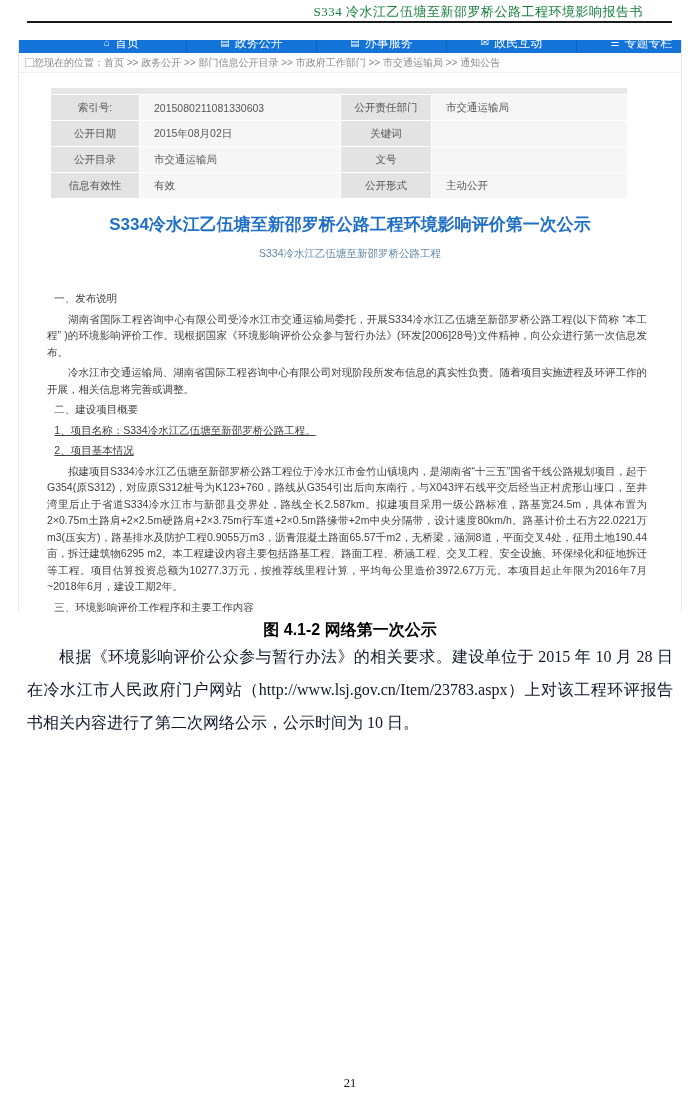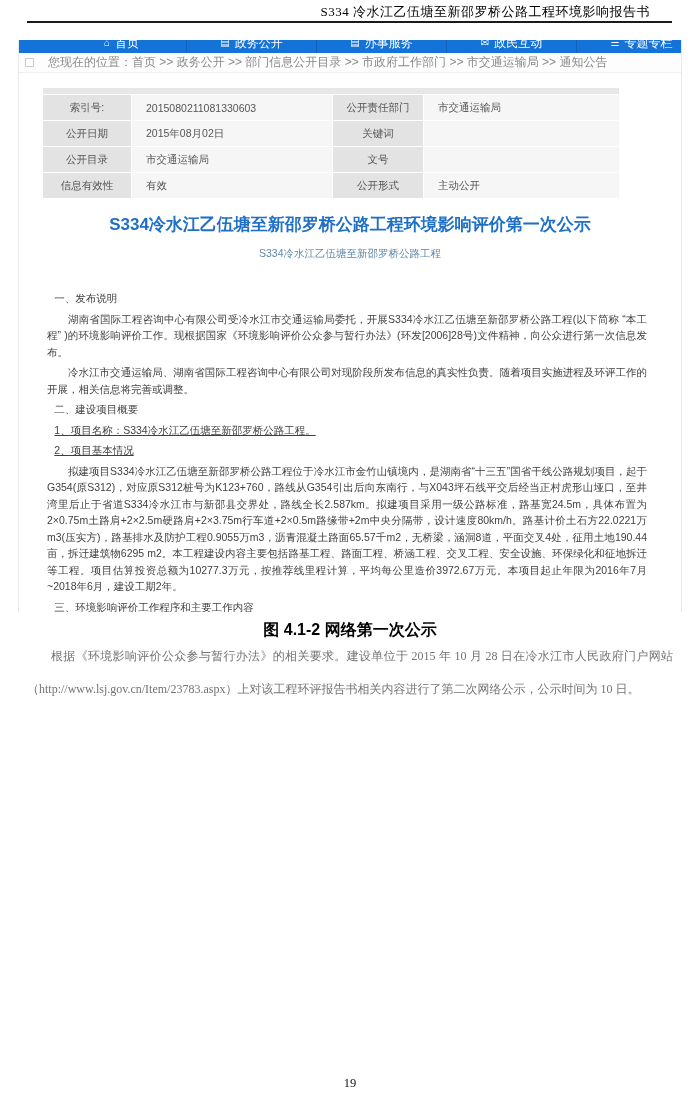--- a/index.html
+++ b/index.html
@@ -1,39 +1,39 @@
 <!DOCTYPE html>
 <html style="--nav-blue: #1373d8; --title-blue: #1e6fc5; --subtitle-blue: #5d87a6;"><head>
 <meta charset="utf-8">
 <style>
   html,body{margin:0;padding:0;background:#fff;}
   .page{position:relative;width:700px;height:1102px;background:#fff;overflow:hidden;
         font-family:"Liberation Sans","DejaVu Sans",sans-serif;}
 
   
-  .doc-header-title{position:absolute;top:3px;right:50px;font-family:"Liberation Serif","DejaVu Serif",serif;
-        font-size:13px;color:#000000;letter-spacing:.5px;}
+  .doc-header-title{position:absolute;top:3px;right:57px;font-family:"Liberation Serif","DejaVu Serif",serif;
+        font-size:13px;color:#15803d;letter-spacing:.5px;}
   .doc-header-rule{position:absolute;top:21px;left:27px;width:645px;border-top:2px solid #1a1a1a;height:0;}
 
   
   .shot{position:absolute;left:18px;top:40px;width:662px;height:572px;overflow:hidden;
         background:#fff;border-left:1px solid #e9e9e9;border-right:1px solid #e9e9e9;}
 
   .navbar{position:relative;height:13px;background:var(--nav-blue,#1373d8);overflow:hidden;}
   .nav-items{position:absolute;top:-7px;left:38px;display:flex;height:20px;}
   .nav-item{width:129px;display:flex;align-items:center;justify-content:center;gap:5px;
         color:#fff;font-size:12px;border-right:1px solid rgba(0,0,0,0.15);cursor:pointer;}
   .nav-item:last-child{border-right:none;}
   .nav-icon{font-size:10px;line-height:1;}
 
-  .breadcrumb-row{height:19px;display:flex;align-items:center;gap:14px;padding-left:6px;
-        font-size:12px;color:#8a8a8a;border-bottom:1px solid #efefef;background:#fdfdfd;}
+  .breadcrumb-row{height:19px;display:flex;align-items:center;gap:0;padding-left:6px;
+        font-size:10px;color:#8a8a8a;border-bottom:1px solid #efefef;background:#fdfdfd;}
   .bc-box{width:7px;height:7px;border:1px solid #ccc;background:#fff;flex:0 0 auto;}
 
-  .info-table{position:absolute;left:24px;top:48px;width:576px;}
+  .info-table{position:absolute;left:32px;top:48px;width:576px;}
   .it-topstrip{height:6px;background:#e7e7e7;margin-bottom:1px;}
   .it-row{display:flex;height:25px;margin-bottom:1px;}
   .it-label{background:#e3e3e3;color:#555;font-size:10.5px;display:flex;align-items:center;justify-content:center;}
   .it-label.l1{width:88px;}
   .it-label.l2{width:90px;margin-left:1px;}
   .it-value{background:#f6f6f6;color:#555;font-size:10.5px;display:flex;align-items:center;
         padding-left:14px;box-sizing:border-box;margin-left:1px;}
   .it-value.v1{width:200px;}
   .it-value.v2{flex:1;}
 
@@ -48,22 +48,22 @@
         line-height:16.5px;color:#3f3f3f;text-align:justify;}
   .shot-body p{margin:0 0 4px 0;}
   .shot-body p.body{text-indent:2em;}
   .shot-body p.heading{text-indent:.7em;}
   .shot-body p.sub{text-indent:.7em;text-decoration:underline;}
 
   
   .fig-caption{position:absolute;top:620px;left:0;width:100%;text-align:center;
         font-size:16px;font-weight:bold;color:#000;}
   .doc-paragraph{position:absolute;top:640px;left:27px;width:646px;margin:0;
-        font-family:"Liberation Serif","DejaVu Serif",serif;font-size:12px;line-height:33px;
-        color:#737373;text-align:justify;text-indent:2em;}
+        font-family:"Liberation Serif","DejaVu Serif",serif;font-size:16px;line-height:33px;
+        color:#0f172a;text-align:justify;text-indent:2em;}
   .page-number{position:absolute;top:1076px;left:0;width:100%;text-align:center;
         font-family:"Liberation Serif","DejaVu Serif",serif;font-size:12.5px;color:#111;}
 </style>
 </head>
 <body>
 
 <div class="page">
 
   <div class="doc-header-title">S334 冷水江乙伍塘至新邵罗桥公路工程环境影响报告书</div>
   <div class="doc-header-rule"></div>
@@ -140,15 +140,15 @@
         <p class="heading">二、建设项目概要</p>
         <p class="sub">1、项目名称：S334冷水江乙伍塘至新邵罗桥公路工程。</p>
         <p class="sub">2、项目基本情况</p>
         <p class="body">拟建项目S334冷水江乙伍塘至新邵罗桥公路工程位于冷水江市金竹山镇境内，是湖南省“十三五”国省干线公路规划项目，起于G354(原S312)，对应原S312桩号为K123+760，路线从G354引出后向东南行，与X043坪石线平交后经当正村虎形山垭口，至井湾里后止于省道S334冷水江市与新邵县交界处，路线全长2.587km。拟建项目采用一级公路标准，路基宽24.5m，具体布置为2×0.75m土路肩+2×2.5m硬路肩+2×3.75m行车道+2×0.5m路缘带+2m中央分隔带，设计速度80km/h。路基计价土石方22.0221万m3(压实方)，路基排水及防护工程0.9055万m3，沥青混凝土路面65.57千m2，无桥梁，涵洞8道，平面交叉4处，征用土地190.44亩，拆迁建筑物6295 m2。本工程建设内容主要包括路基工程、路面工程、桥涵工程、交叉工程、安全设施、环保绿化和征地拆迁等工程。项目估算投资总额为10277.3万元，按推荐线里程计算，平均每公里造价3972.67万元。本项目起止年限为2016年7月~2018年6月，建设工期2年。</p>
         <p class="heading">三、环境影响评价工作程序和主要工作内容</p>
       </div>
   </div>
 
   <div class="fig-caption">图 4.1-2    网络第一次公示</div>
   <p class="doc-paragraph">根据《环境影响评价公众参与暂行办法》的相关要求。建设单位于 2015 年 10 月 28 日在冷水江市人民政府门户网站（http://www.lsj.gov.cn/Item/23783.aspx）上对该工程环评报告书相关内容进行了第二次网络公示，公示时间为 10 日。</p>
-  <div class="page-number">19</div>
+  <div class="page-number">21</div>
 
 </div>
 
 </body></html>

